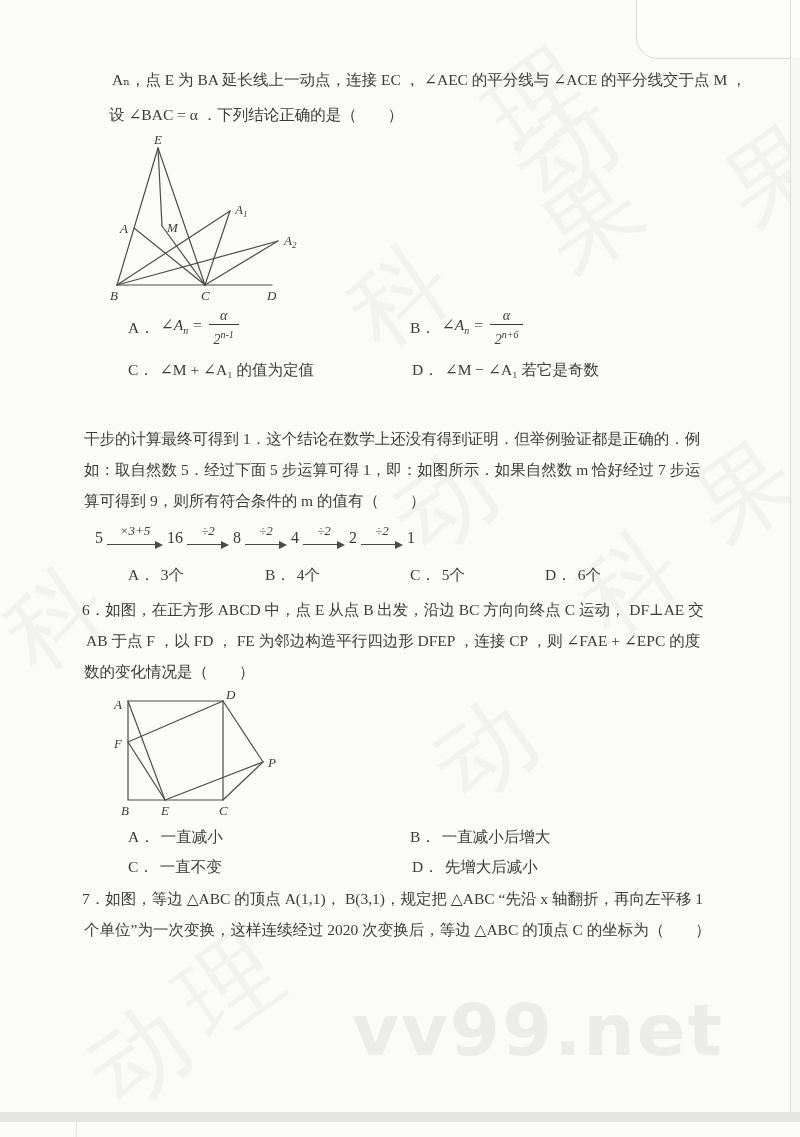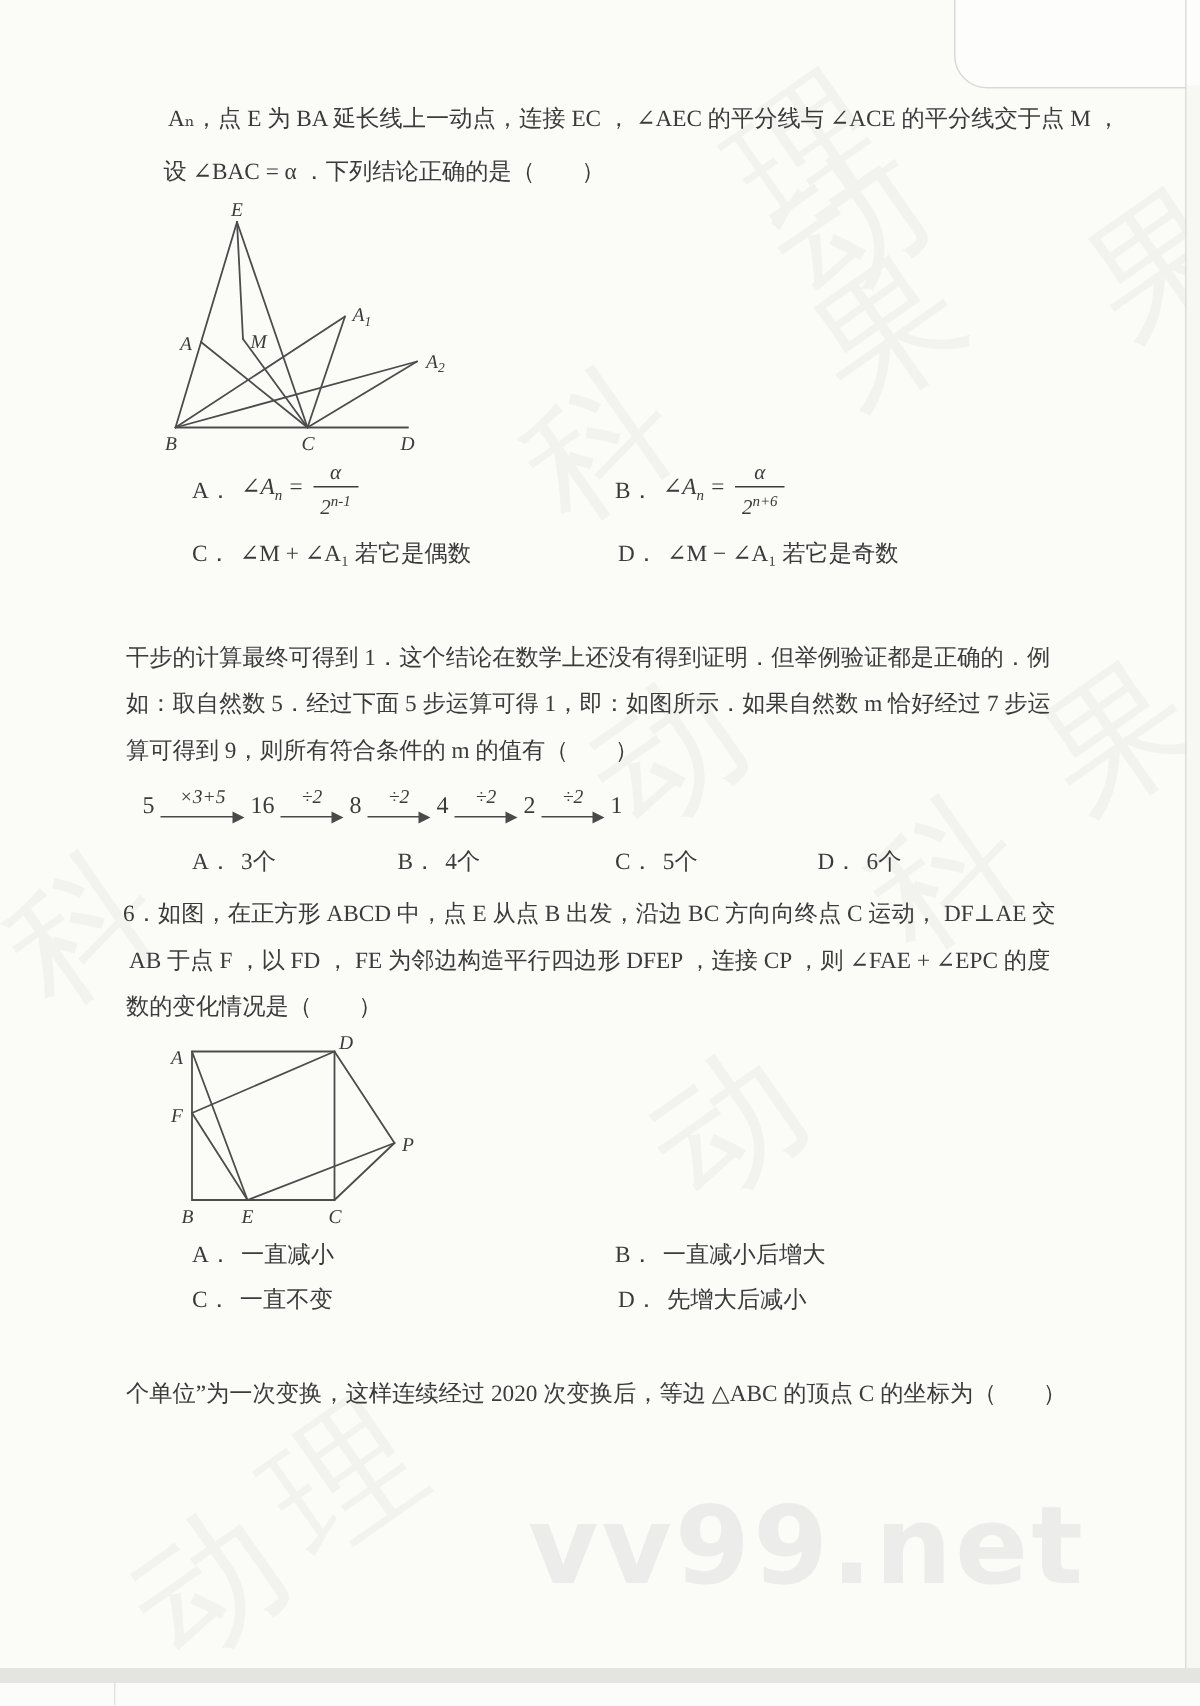--- a/index.html
+++ b/index.html
@@ -113,21 +113,21 @@
     </span>
   </div>
   <div class="line frow" style="left:410px; top:308px">
     <span class="opt-key">B．</span>
     <span class="math-i"><span>∠A</span><sub>n</sub> <span>=</span></span>
     <span class="frac">
       <span class="num">α</span>
       <span class="den"><span>2</span><sup>n+6</sup></span>
     </span>
   </div>
-  <div class="line" style="left:128px; top:360px"><span class="opt-key">C．</span><span>∠M + ∠A₁ 若它是偶数</span></div>
+  <div class="line" style="left:128px; top:360px"><span class="opt-key">C．</span><span>∠M + ∠A₁ 的值为定值</span></div>
   <div class="line" style="left:412px; top:360px"><span class="opt-key">D．</span><span>∠M − ∠A₁ 若它是奇数</span></div>
 
   <div class="line" style="left:84px; top:429px">干步的计算最终可得到 1．这个结论在数学上还没有得到证明．但举例验证都是正确的．例</div>
   <div class="line" style="left:84px; top:460px">如：取自然数 5．经过下面 5 步运算可得 1，即：如图所示．如果自然数 m 恰好经过 7 步运</div>
   <div class="line" style="left:84px; top:491px">算可得到 9，则所有符合条件的 m 的值有（　　）</div>
 
   <div class="chain">
     <span class="cnum">5</span>
     <span class="cstep">
       <span class="arrowbox">
@@ -192,20 +192,21 @@
       <text x="56" y="127">E</text>
       <text x="114" y="127">C</text>
     </svg>
   </div>
 
   <div class="line" style="left:128px; top:827px"><span class="opt-key">A．</span><span>一直减小</span></div>
   <div class="line" style="left:410px; top:827px"><span class="opt-key">B．</span><span>一直减小后增大</span></div>
   <div class="line" style="left:128px; top:857px"><span class="opt-key">C．</span><span>一直不变</span></div>
   <div class="line" style="left:412px; top:857px"><span class="opt-key">D．</span><span>先增大后减小</span></div>
 
+  <div class="line" style="left:82px; top:889px">7．如图，等边 △ABC 的顶点 A(1,1)， B(3,1)，规定把 △ABC “先沿 x 轴翻折，再向左平移 1</div>
   <div class="line" style="left:84px; top:920px">个单位”为一次变换，这样连续经过 2020 次变换后，等边 △ABC 的顶点 C 的坐标为（　　）</div>
 
   <div class="corner-card"></div>
   <div class="right-gutter"></div>
   <div class="right-edge"></div>
   <div class="gap-strip"></div>
   <div class="next-page"></div>
   <div class="next-page-edge"></div>
 
 </div>

